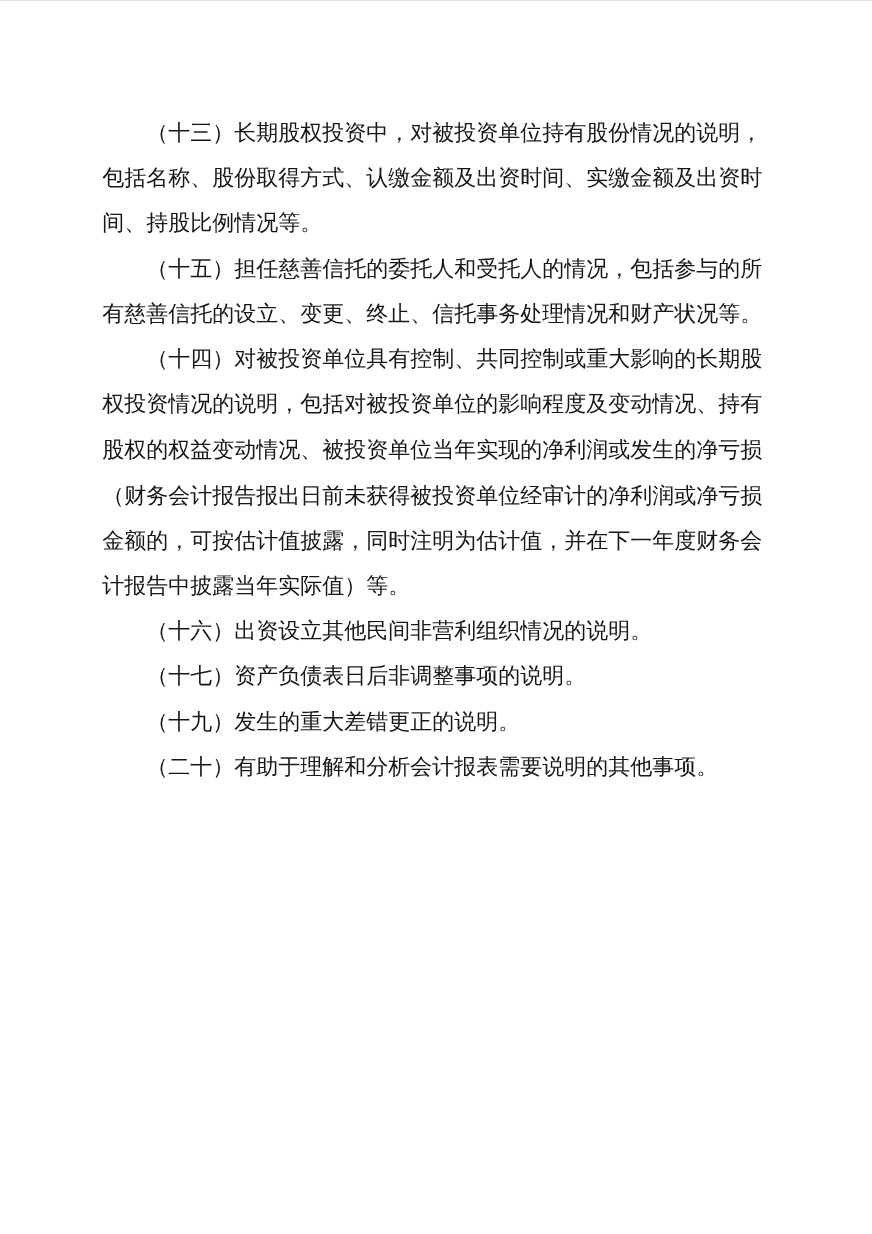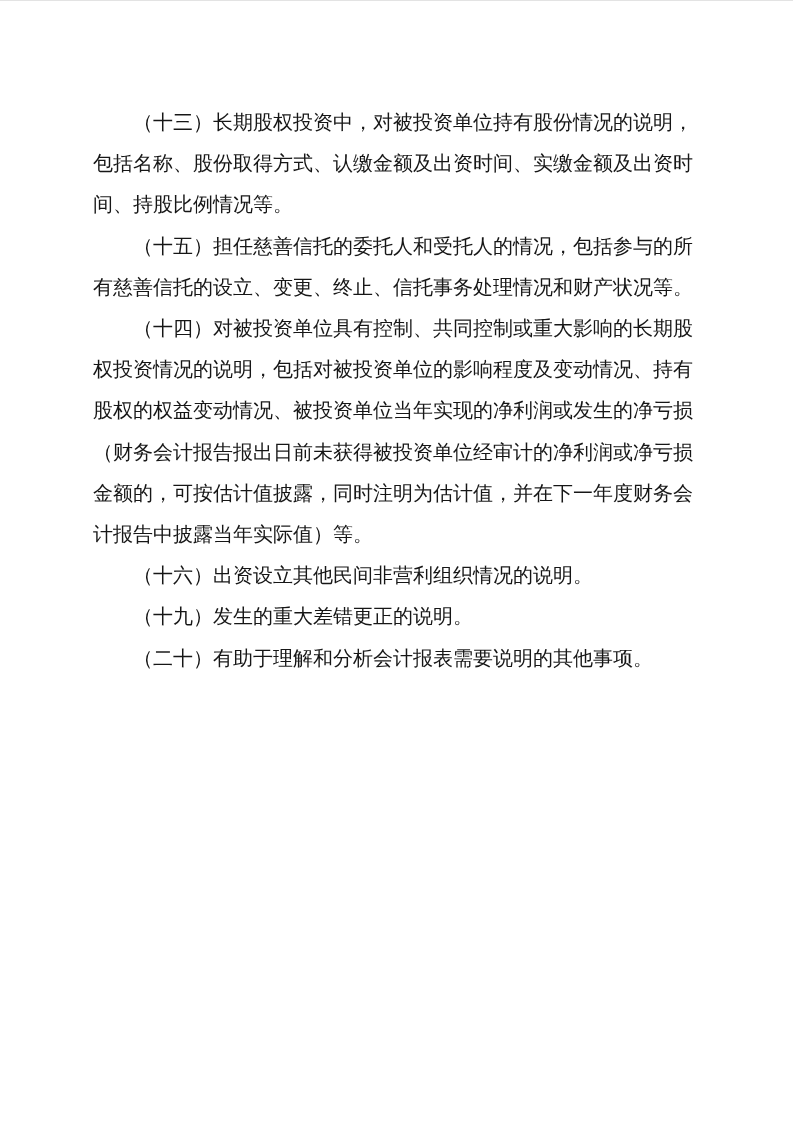--- a/index.html
+++ b/index.html
@@ -6,21 +6,21 @@
     margin: 0;
     padding: 0;
     background: #ffffff;
   }
   .page {
     position: relative;
     width: 793px;
     height: 936px;
     background: #ffffff;
     overflow: hidden;
-    font-family: Liberation Sans, sans-serif;
+    font-family: Liberation Mono, monospace;
     color: #161616;
     border-top: 1px solid #e3e3e3;
     box-sizing: border-box;
   }
   .content {
     position: absolute;
     left: 93px;
     top: 101px;
     width: 600px;
     font-size: 20px;
@@ -49,18 +49,19 @@
 </head>
 <body>
 
 <div class="page">
 
   <div class="content">
     <p>（十三）长期股权投资中，对被投资单位持有股份情况的说明，包括名称、股份取得方式、认缴金额及出资时间、实缴金额及出资时间、持股比例情况等。</p>
     <p>（十五）担任慈善信托的委托人和受托人的情况，包括参与的所有慈善信托的设立、变更、终止、信托事务处理情况和财产状况等。</p>
     <p>（十四）对被投资单位具有控制、共同控制或重大影响的长期股权投资情况的说明，包括对被投资单位的影响程度及变动情况、持有股权的权益变动情况、被投资单位当年实现的净利润或发生的净亏损（财务会计报告报出日前未获得被投资单位经审计的净利润或净亏损金额的，可按估计值披露，同时注明为估计值，并在下一年度财务会计报告中披露当年实际值）等。</p>
     <p>（十六）出资设立其他民间非营利组织情况的说明。</p>
+    <p>（十七）资产负债表日后非调整事项的说明。</p>
     <p>（十九）发生的重大差错更正的说明。</p>
     <p>（二十）有助于理解和分析会计报表需要说明的其他事项。</p>
   </div>
 
 
 </div>
 
 </body></html>

